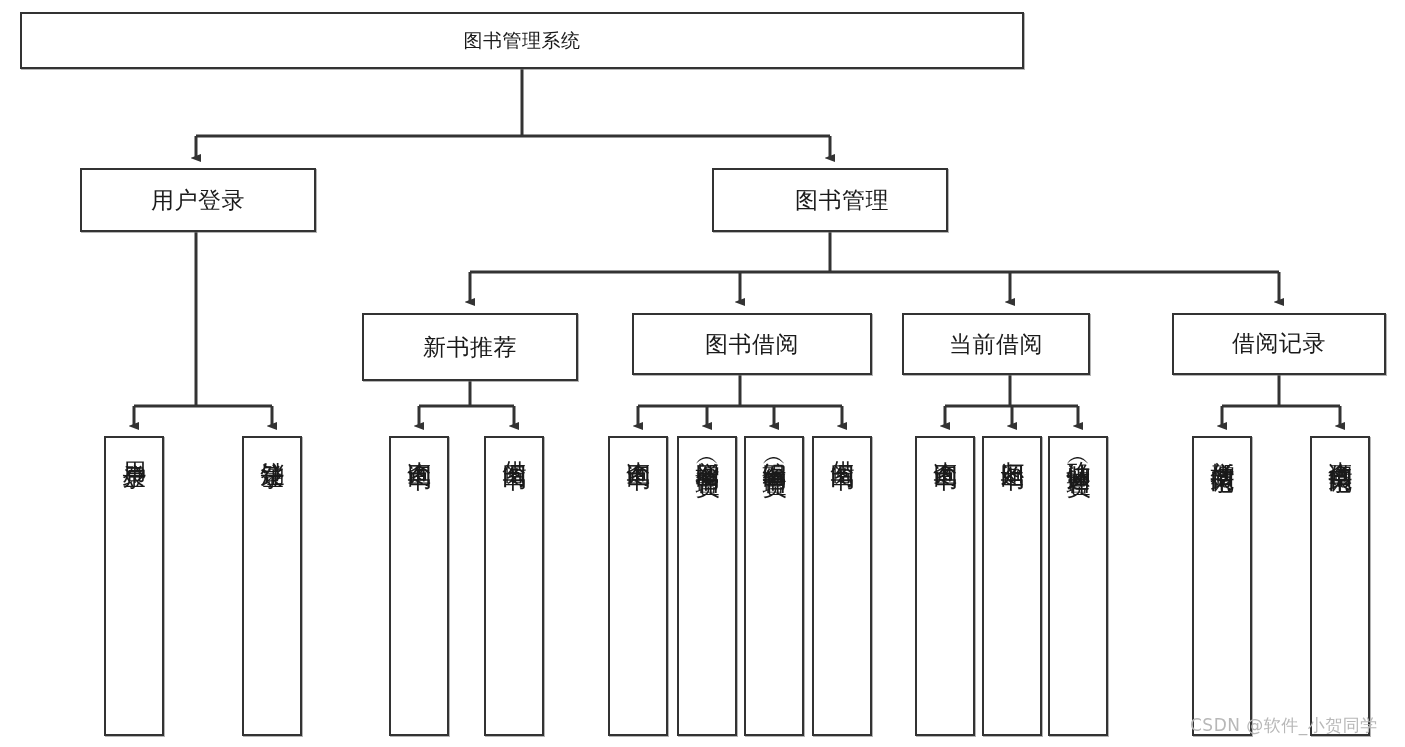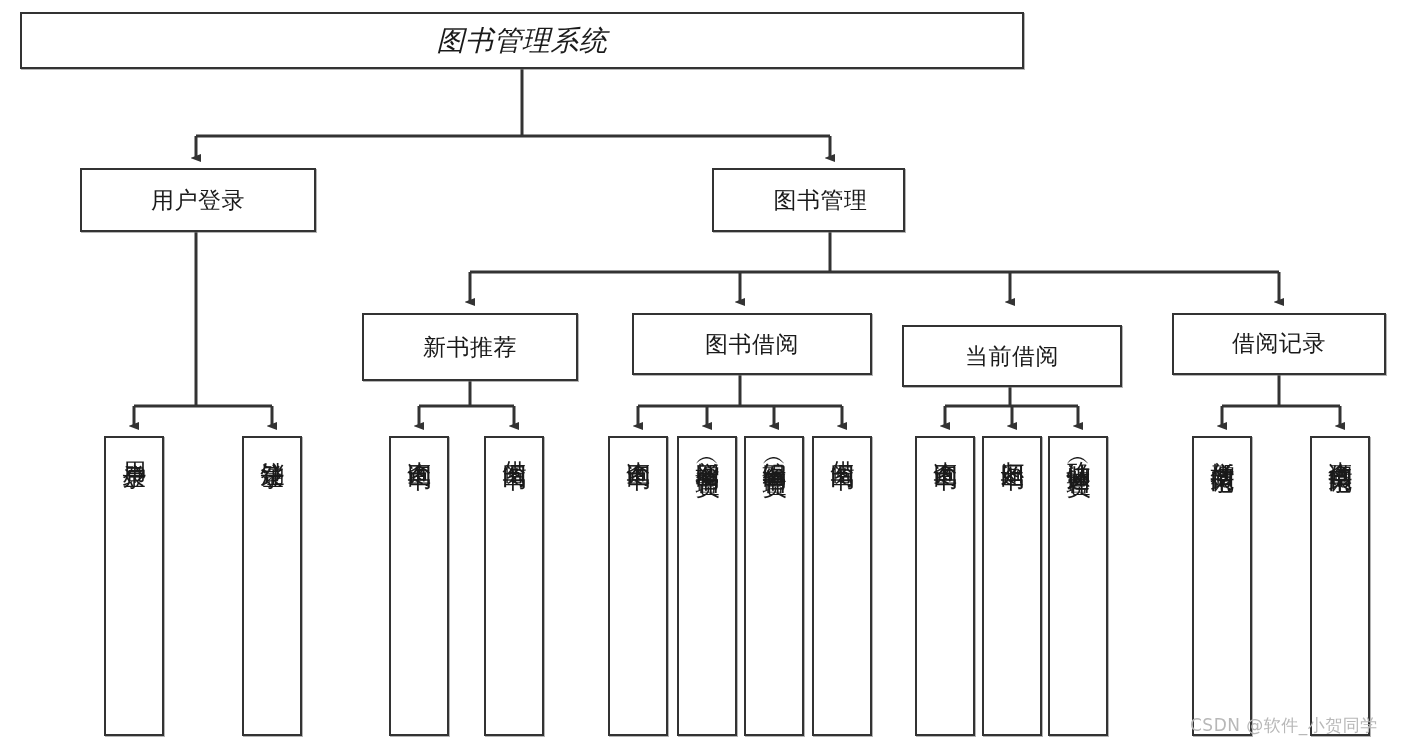--- a/index.html
+++ b/index.html
@@ -38,21 +38,21 @@
   .node .label {
     display: block;
     text-align: center;
     line-height: 1.05;
     letter-spacing: 0.5px;
   }
   .h-node .label {
     writing-mode: horizontal-tb;
     font-size: 23px;
   }
-  .root .label { font-size: 28px; font-style: italic; }
+  .root .label { font-size: 19px; }
   .v-node {
     padding-top: 4px;
     padding-bottom: 4px;
     align-items: flex-start;
   }
   .v-node .label {
     writing-mode: vertical-rl;
     text-orientation: upright;
     font-size: 24px;
     line-height: 1.12;
@@ -123,31 +123,31 @@
     </g>
   </svg>
 
   <div class="node h-node root" style="left:20px; top:12px; width:1004px; height:57px;">
     <span class="label">图书管理系统</span>
   </div>
 
   <div class="node h-node" style="left:80px; top:168px; width:236px; height:64px;">
     <span class="label">用户登录</span>
   </div>
-  <div class="node h-node" style="left:712px; top:168px; width:193px; height:64px;padding-left:24px;">
+  <div class="node h-node" style="left:712px; top:168px; width:236px; height:64px;padding-left:24px;">
     <span class="label">图书管理</span>
   </div>
 
   <div class="node h-node" style="left:362px; top:313px; width:216px; height:68px;">
     <span class="label">新书推荐</span>
   </div>
   <div class="node h-node" style="left:632px; top:313px; width:240px; height:62px;">
     <span class="label">图书借阅</span>
   </div>
-  <div class="node h-node" style="left:902px; top:313px; width:220px; height:62px;margin-top:12px;">
+  <div class="node h-node" style="left:902px; top:313px; width:188px; height:62px;">
     <span class="label">当前借阅</span>
   </div>
   <div class="node h-node" style="left:1172px; top:313px; width:214px; height:62px;font-family:Liberation Serif, serif;">
     <span class="label">借阅记录</span>
   </div>
 
   <div class="node v-node" style="left:104px; top:436px; width:60px; height:300px;">
     <span class="label">用户登录</span>
   </div>
   <div class="node v-node" style="left:242px; top:436px; width:60px; height:300px;">

